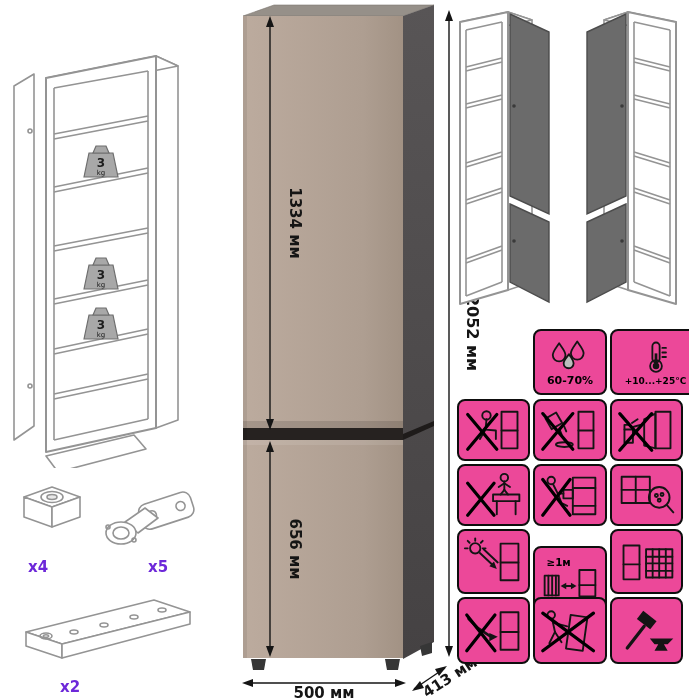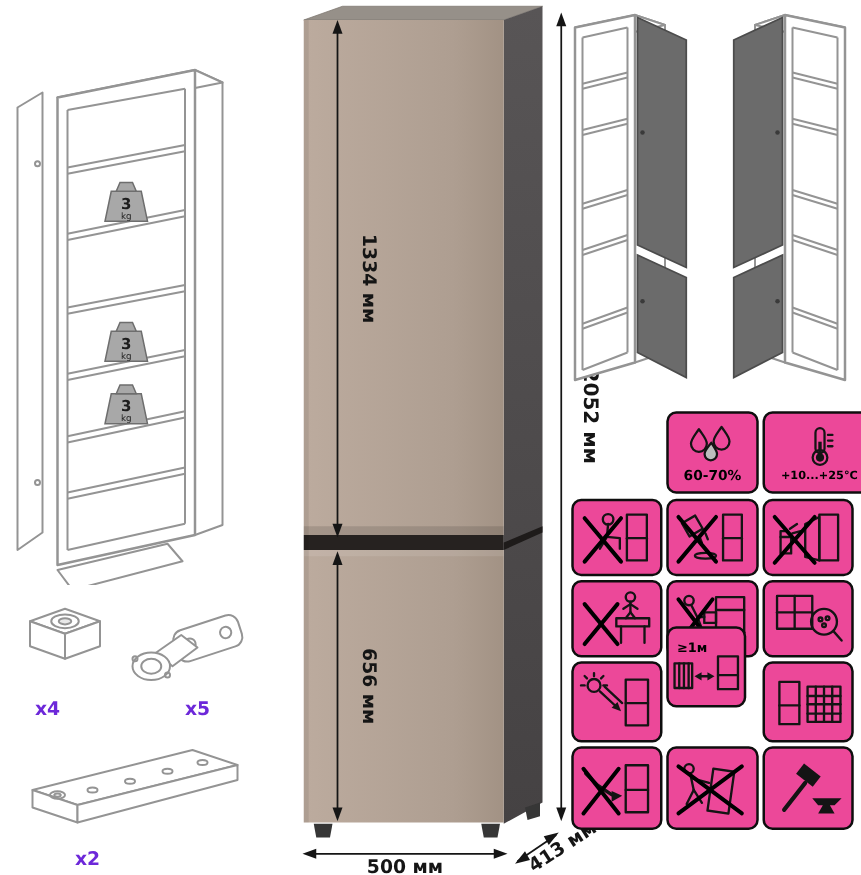--- a/index.html
+++ b/index.html
@@ -375,21 +375,21 @@
           <line x1="19" y1="5" x2="21" y2="3"></line>
           <line x1="21" y1="11" x2="24" y2="11"></line>
         <line x1="18" y1="16" x2="33" y2="30"></line>
           <line x1="22" y1="12" x2="37" y2="26"></line>
         <rect x="40" y="6" width="19" height="39"></rect>
           <line x1="40" y1="26" x2="59" y2="26"></line>
       </g>
       <polygon points="36,33 28,30 33,25" fill="#141414"></polygon>
     </svg>
   </div>
-  <div class="icon-box" style="left:533px;top:501px;width:64px;height:65px">
+  <div class="icon-box" style="left:533px;top:546px;width:74px;height:65px">
     <svg width="62" height="49" viewBox="0 0 66 50">
       <text x="8" y="12" font-size="11" font-weight="bold" fill="#000">≥1м</text>
       <g class="art">
         <rect x="6" y="22" width="15" height="21"></rect>
         <line x1="10" y1="22" x2="10" y2="43"></line>
           <line x1="14" y1="22" x2="14" y2="43"></line>
           <line x1="18" y1="22" x2="18" y2="43"></line>
         <line x1="26" y1="33" x2="37" y2="33"></line>
         <rect x="43" y="16" width="17" height="28"></rect>
           <line x1="43" y1="32" x2="60" y2="32"></line>

